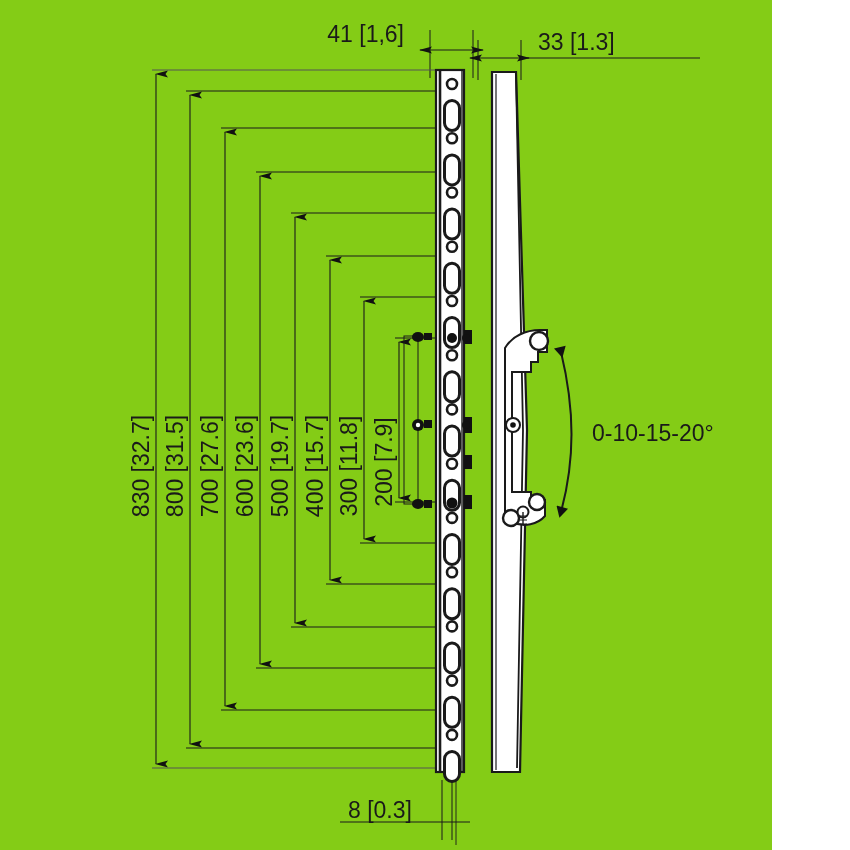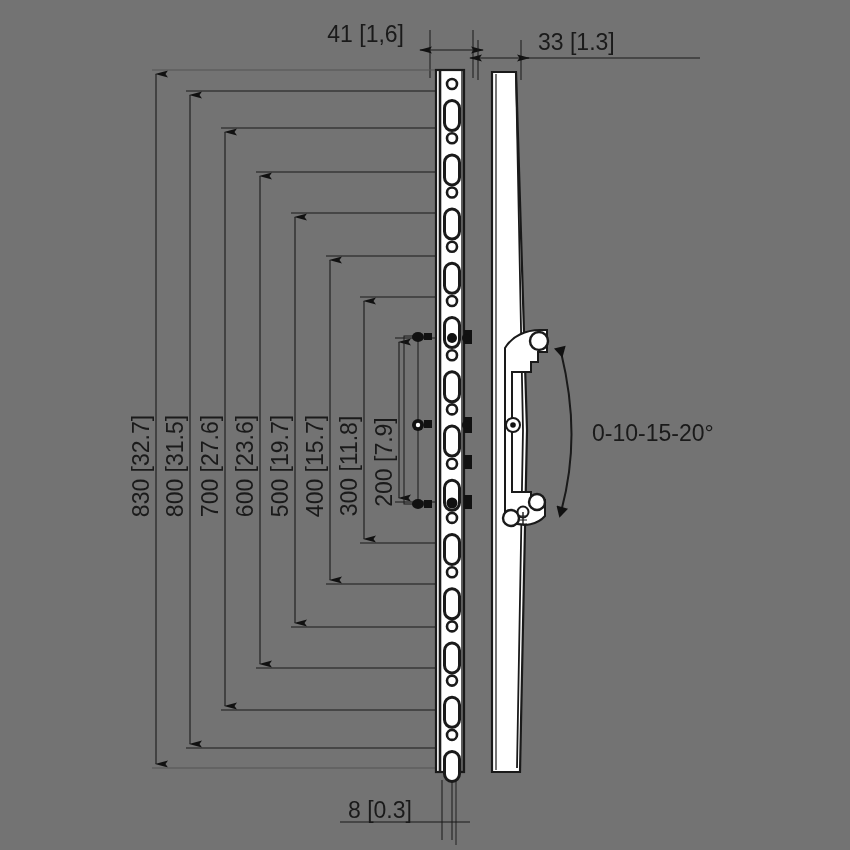--- a/index.html
+++ b/index.html
@@ -1,17 +1,17 @@
 <!DOCTYPE html>
 <html><head>
 <meta charset="utf-8">
 <style>
   html,body{margin:0;padding:0;background:#ffffff;}
   body{width:850px;height:850px;font-family:"Liberation Sans",sans-serif;overflow:hidden;}
-  #stage{position:relative;width:850px;height:850px;background:#737373;}
+  #stage{position:relative;width:772px;height:850px;background:#84cc16;}
   svg#drawing{position:absolute;left:0;top:0;width:850px;height:850px;display:block;}
   .lbl{font-family:"Liberation Sans",sans-serif;fill:#1a1a1a;}
 </style>
 </head>
 <body>
 
 <div id="stage">
 
   <svg id="drawing" viewBox="0 0 850 850">
 

